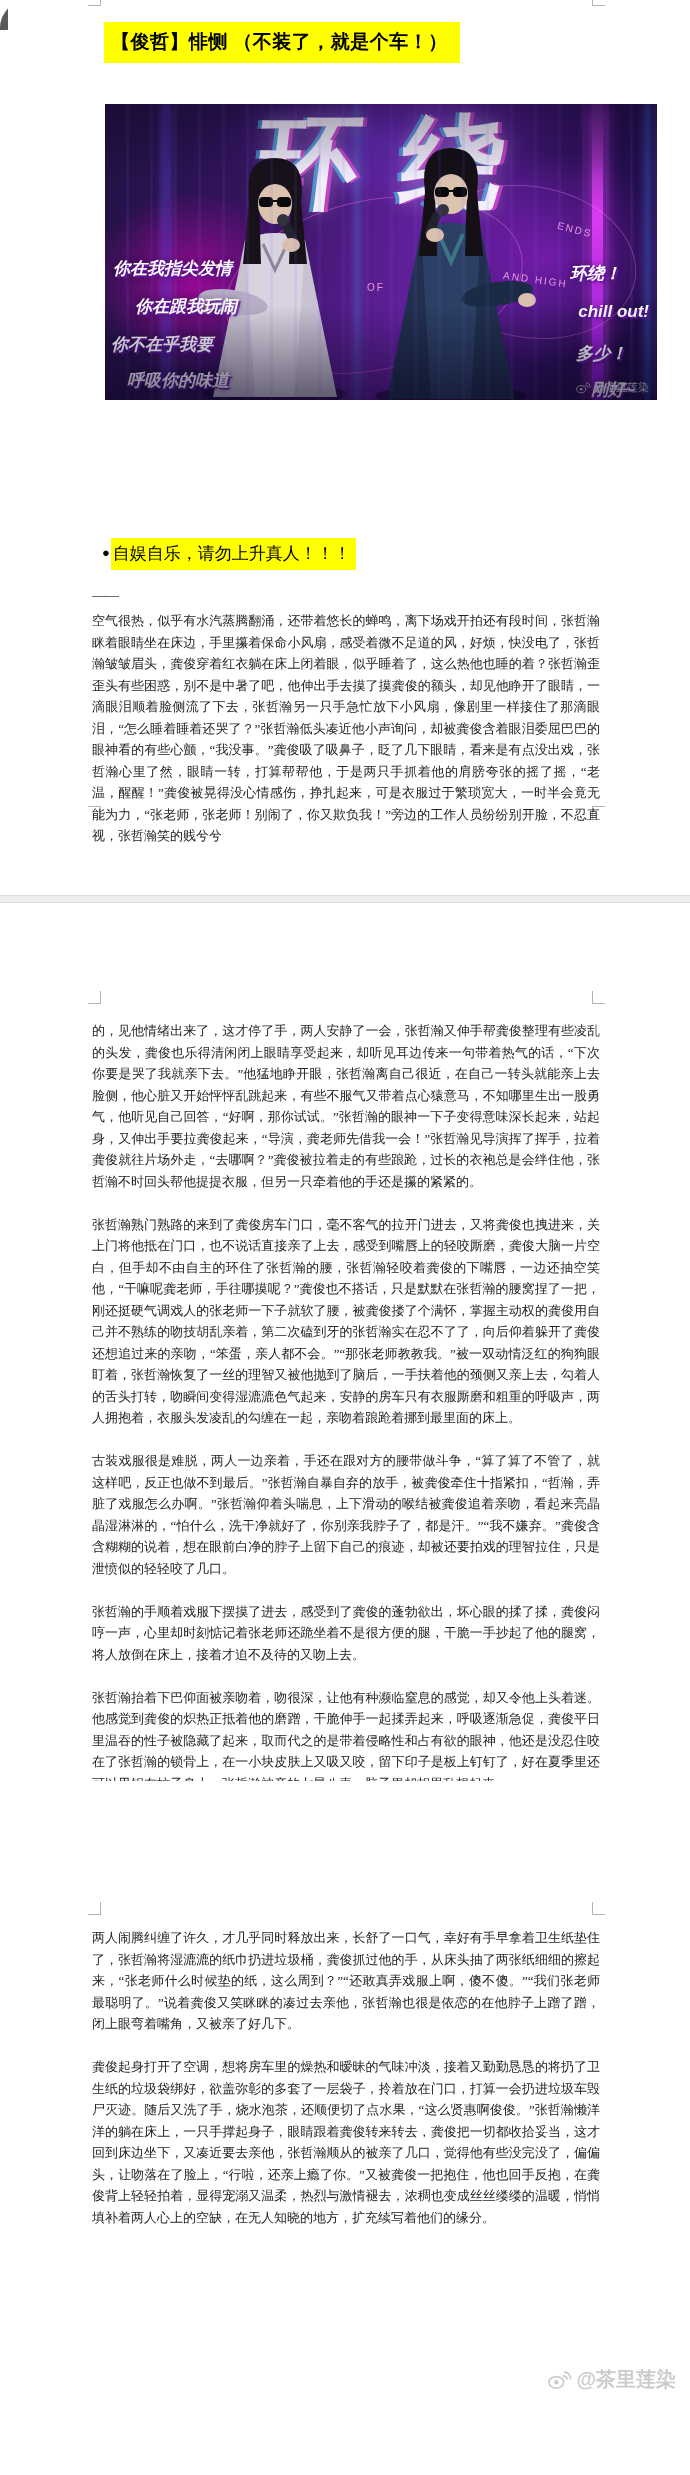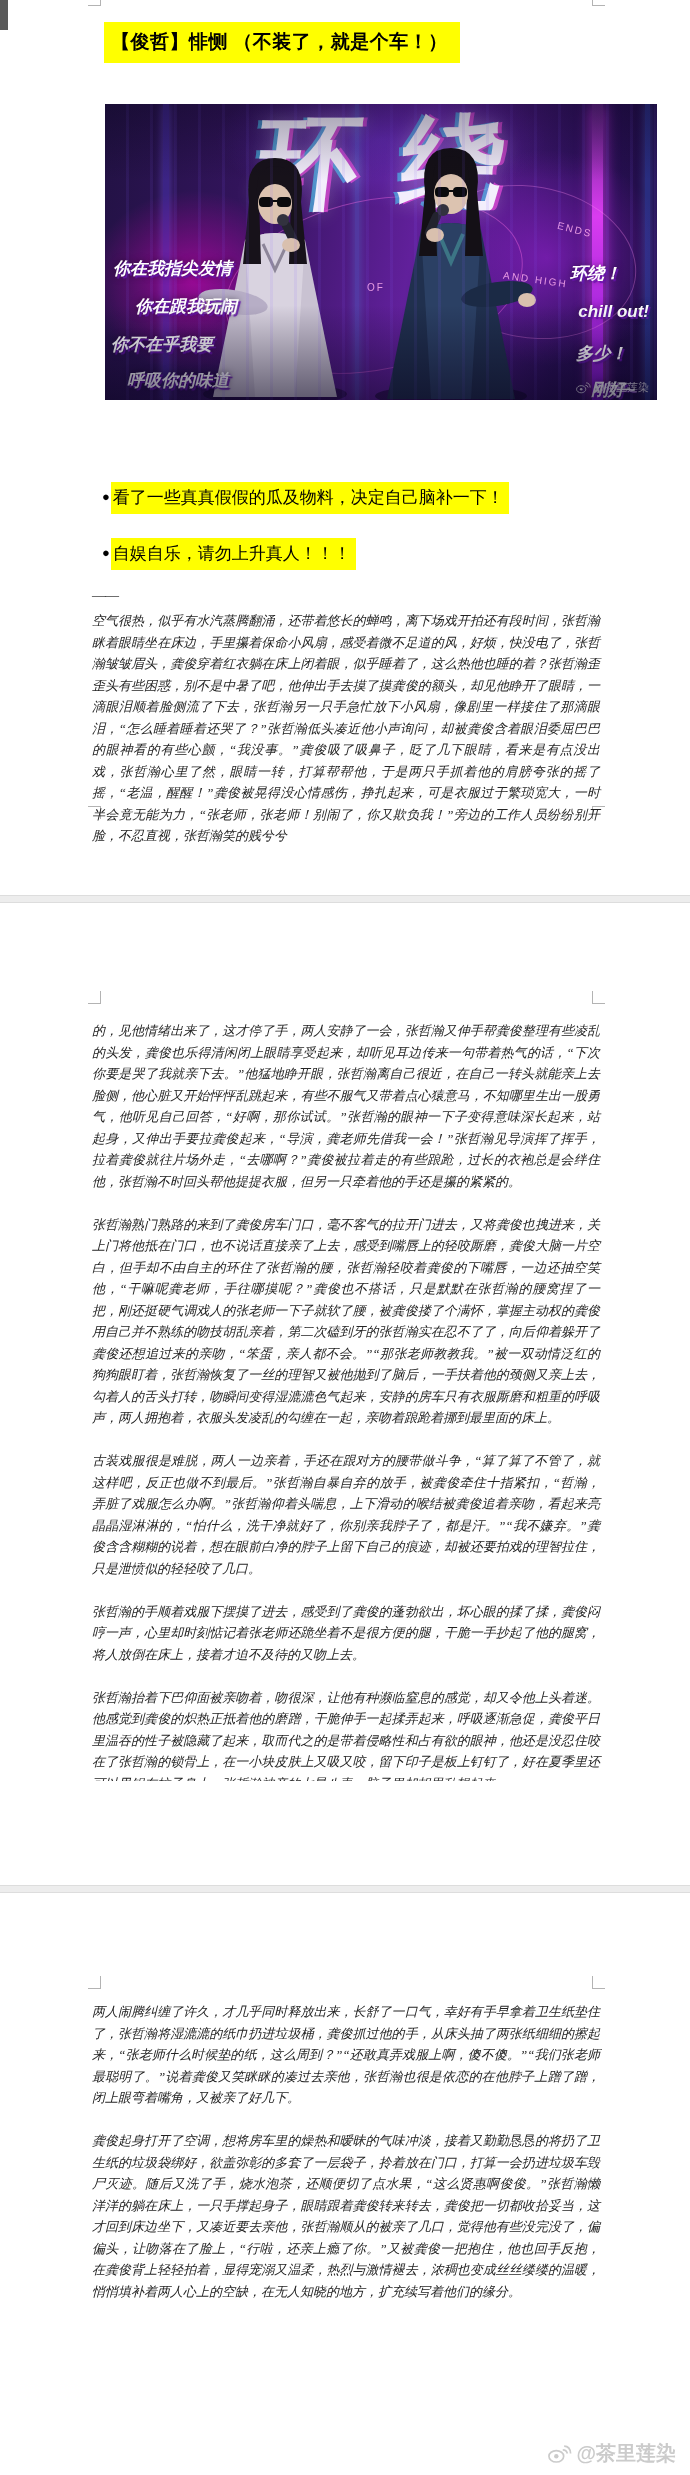--- a/index.html
+++ b/index.html
@@ -1,21 +1,21 @@
 <!DOCTYPE html>
 <html><head>
 <meta charset="utf-8">
 <style>
   html,body{margin:0;padding:0;background:#ffffff;}
   .canvas{position:relative;width:690px;height:2475px;background:#ffffff;overflow:hidden;
-          font-family:"Liberation Serif",serif;}
+          font-family:"Liberation Serif",serif;border-radius:28px;}
   .page{position:absolute;left:0;width:690px;background:#ffffff;overflow:hidden;}
   #page1{top:0;height:895px;}
   #page2{top:903px;height:878px;}
-  #page3{top:1893px;height:582px;}
+  #page3{top:1819px;height:582px;}
   .sep{position:absolute;left:0;width:690px;height:8px;background:#ededed;
        border-top:1px solid #dddddd;border-bottom:1px solid #dddddd;box-sizing:border-box;}
   #sep1{top:895px;} #sep2{top:1885px;}
   .corner-chip{position:absolute;left:0;top:0;width:8px;height:30px;background:#5a5a5a;}
 
   
   .mark{position:absolute;width:13px;height:13px;border:0 solid #b3b3b3;box-sizing:border-box;}
   .mark.tl{border-right-width:1px;border-bottom-width:1px;}
   .mark.tr{border-left-width:1px;border-bottom-width:1px;}
   .mark.bl{border-right-width:1px;border-top-width:1px;}
@@ -67,21 +67,21 @@
 
   
   .bullet-line{position:absolute;left:102px;font-size:17px;color:#000;white-space:nowrap;}
   #bullet1{top:486px;} #bullet2{top:542px;}
   .bullet-dot{font-size:13px;vertical-align:2px;margin-right:1px;}
   .hl{background:#ffff00;padding:6px 5px 7px 2px;}
   .divider{position:absolute;left:92px;top:588px;font-size:14px;color:#3a3a3a;letter-spacing:-1px;}
 
   .story{position:absolute;left:92px;width:508px;font-size:13px;line-height:21.5px;
      text-align:justify;color:#242424;}
-  .story p{margin:0 0 21.5px 0;font-style:italic;}
+  .story p{margin:0 0 21.5px 0;}
   .story p:last-child{margin-bottom:0;}
   #story1{top:610px;} #story2{top:117px;} #story3{top:108px;}
 
   .footer-watermark{position:absolute;right:14px;bottom:8px;color:#cbcbcb;font-size:20px;
      font-weight:bold;font-family:"Liberation Sans",sans-serif;display:flex;align-items:center;gap:4px;}
   .footer-watermark svg{width:24px;height:21px;}
 </style>
 </head>
 <body>
 
@@ -163,23 +163,20 @@
         <svg viewBox="0 0 26 22">
           <ellipse cx="9" cy="14" rx="8" ry="6.2" fill="none" stroke="rgba(255,255,255,.85)" stroke-width="1.6"></ellipse>
           <circle cx="9" cy="14" r="2.3" fill="rgba(255,255,255,.85)"></circle>
           <path d="M16,7 q4,0 5,4" fill="none" stroke="rgba(255,255,255,.85)" stroke-width="1.6"></path>
           <path d="M17.5,3 q6.5,0 7,8" fill="none" stroke="rgba(255,255,255,.85)" stroke-width="1.6"></path>
         </svg>
         <span>@茶里莲染</span>
       </div>
     </div>
 
-    <div class="bullet-line" id="bullet1">
-      <span class="bullet-dot">●</span><span class="hl">看了一些真真假假的瓜及物料，决定自己脑补一下！</span>
-    </div>
     <div class="bullet-line" id="bullet2">
       <span class="bullet-dot">●</span><span class="hl">自娱自乐，请勿上升真人！！！</span>
     </div>
 
     <div class="divider">——</div>
 
     <div class="story" id="story1">
       <p>空气很热，似乎有水汽蒸腾翻涌，还带着悠长的蝉鸣，离下场戏开拍还有段时间，张哲瀚眯着眼睛坐在床边，手里攥着保命小风扇，感受着微不足道的风，好烦，快没电了，张哲瀚皱皱眉头，龚俊穿着红衣躺在床上闭着眼，似乎睡着了，这么热他也睡的着？张哲瀚歪歪头有些困惑，别不是中暑了吧，他伸出手去摸了摸龚俊的额头，却见他睁开了眼睛，一滴眼泪顺着脸侧流了下去，张哲瀚另一只手急忙放下小风扇，像剧里一样接住了那滴眼泪，“怎么睡着睡着还哭了？”张哲瀚低头凑近他小声询问，却被龚俊含着眼泪委屈巴巴的眼神看的有些心颤，“我没事。”龚俊吸了吸鼻子，眨了几下眼睛，看来是有点没出戏，张哲瀚心里了然，眼睛一转，打算帮帮他，于是两只手抓着他的肩膀夸张的摇了摇，“老温，醒醒！”龚俊被晃得没心情感伤，挣扎起来，可是衣服过于繁琐宽大，一时半会竟无能为力，“张老师，张老师！别闹了，你又欺负我！”旁边的工作人员纷纷别开脸，不忍直视，张哲瀚笑的贱兮兮</p>
     </div>
   </div>

